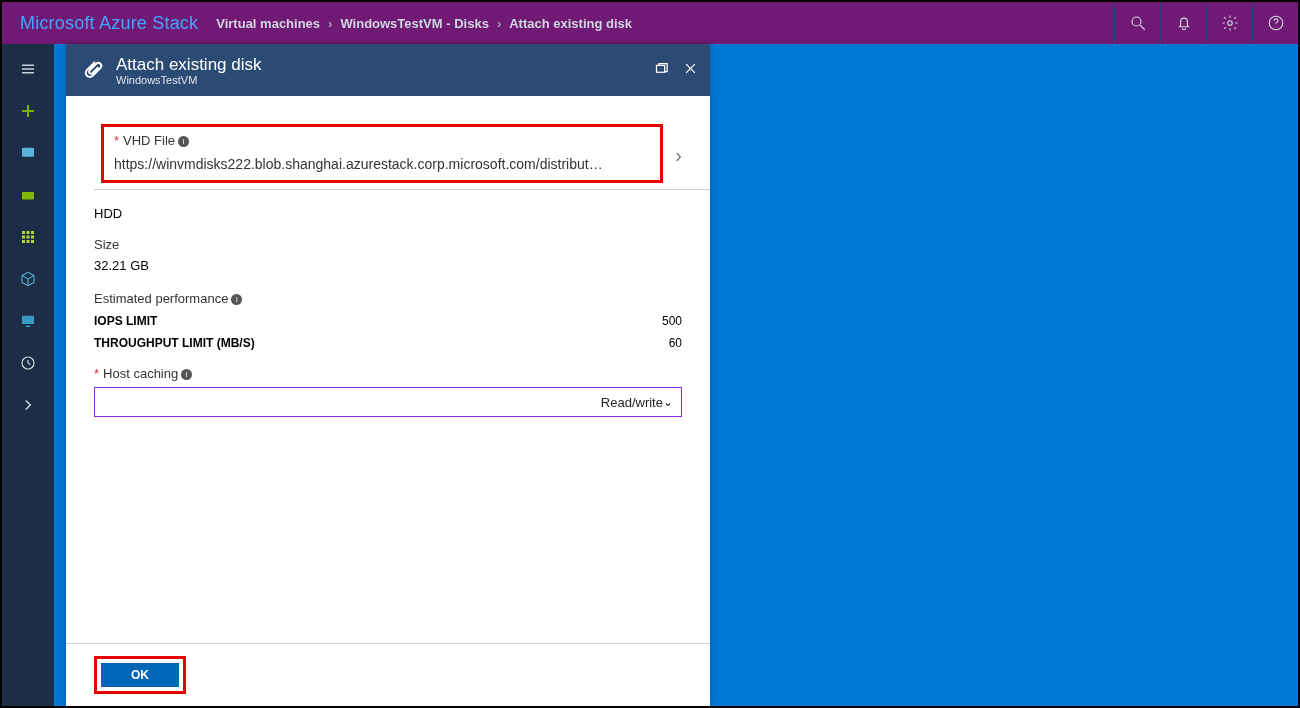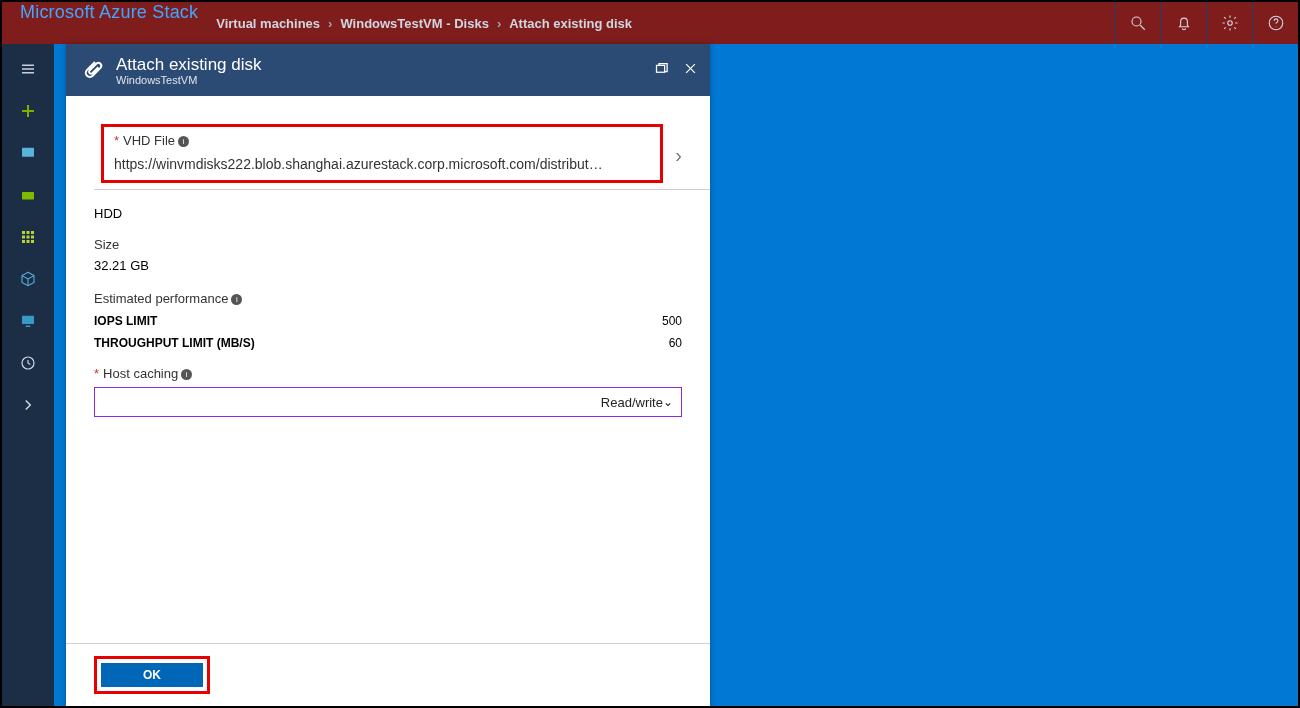--- a/index.html
+++ b/index.html
@@ -2,21 +2,21 @@
 <html><head>
 <meta charset="utf-8">
 <style>
   * { box-sizing: border-box; margin: 0; padding: 0; font-family: "Segoe UI", Arial, sans-serif; }
   html, body { width: 100%; height: 100%; }
   body { background: #fff; }
 
   .frame { width: 1300px; height: 708px; position: relative; background:#0072c6; border:2px solid #000; }
 
   
-  .topbar { height: 42px; background:#7f1d1d; display:flex; color:#fff; }
+  .topbar { height: 42px; background:#701a75; display:flex; align-items:center; color:#fff; }
   .brand { color:#40a6ff; font-size:18px; font-weight:400; padding:0 18px; letter-spacing:.2px;}
   .breadcrumb { display:flex; align-items:center; font-size:13px; color:#d0d6e0;font-weight:bold; }
   .breadcrumb span.sep { margin:0 8px; color:#9aa7b8;}
   .breadcrumb .crumb { cursor:pointer; }
   .top-icons { margin-left:auto; display:flex; height:100%; }
   .top-icons .ticon { width:46px; display:flex; align-items:center; justify-content:center; border-left:1px solid #1f406d; cursor:pointer;}
   .top-icons svg { width:18px; height:18px; stroke:#d0d6e0; fill:none; stroke-width:1.5;}
 
   .body { display:flex; height:calc(100% - 42px); }
 
@@ -66,21 +66,21 @@
   .perf { margin-top:18px;}
   .perf .row { display:flex; justify-content:space-between; font-size:12px; font-weight:700; color:#000; margin-top:8px;}
   .perf .row .v { font-weight:400;}
 
   .field.select .box { border:1px solid #8a2be2; height:30px; margin-top:6px; display:flex; align-items:center; padding:0 8px; justify-content:flex-end; cursor:pointer;}
   .field.select .box .val { font-size:13px; color:#222;}
   .field.select .box .caret { font-size:12px; color:#222;}
 
   .blade-footer { border-top:1px solid #d0d0d0; padding:12px 28px; }
   .ok-wrap { display:inline-block; border:3px solid #e60000; padding:4px;}
-  .ok-btn { background:#0067b8; color:#fff; width:102px; height:24px; font-size:12px; font-weight:600; border:none; cursor:pointer;}
+  .ok-btn { background:#0067b8; color:#fff; width:78px; height:24px; font-size:12px; font-weight:600; border:none; cursor:pointer;}
 </style>
 </head>
 <body>
 
 <div class="frame">
 
   <div class="topbar">
     <div class="brand">Microsoft Azure Stack</div>
     <div class="breadcrumb">
       <span class="crumb">Virtual machines</span>

